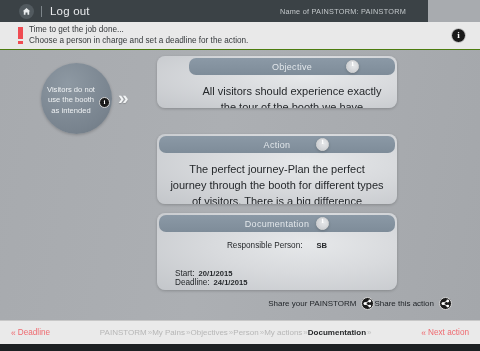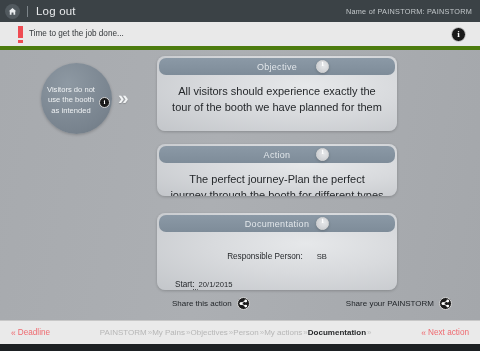--- a/index.html
+++ b/index.html
@@ -17,26 +17,26 @@
     width: 480px;
     height: 351px;
     background: #a8abaf;
     overflow: hidden;
   }
 
   
   #topbar {
     position: absolute;
     top: 0; left: 0;
-    width: 480px;
+    width: 428px;
     height: 22px;
     background: #3b4246;
     display: flex;
     align-items: center;
-    padding: 0 5px;
+    padding: 0 19px;
   }
   .home-btn {
     width: 15px; height: 15px;
     border-radius: 50%;
     background: #525a5f;
     display: flex;
     align-items: center;
     justify-content: center;
     flex: none;
   }
@@ -61,21 +61,21 @@
     padding-right: 3px;
   }
 
   
   #noticebar {
     position: absolute;
     top: 22px; left: 0;
     width: 480px;
     height: 28px;
     background: #e9e9e9;
-    border-bottom: 4px solid #4d7c0f;
+    border-bottom: 1px solid #4d7c0f;
     display: flex;
     align-items: center;
     padding: 0 8px;
   }
   .excl-icon {
     width: 5px;
     flex: none;
     margin: 0 6px 0 10px;
     display: flex;
     flex-direction: column;
@@ -197,34 +197,33 @@
   .card-body {
     padding: 7px 13px 2px 13px;
     text-align: center;
   }
   .card-body p {
     color: #25282b;
     font-size: 11px;
     line-height: 1.45;
   }
 
-  #card-objective { top: 6px; height: 75px; }
-  #card-action    { top: 94px; height: 52px; }
+  #card-objective { top: 6px; height: 52px; padding-left: 30px; }
+  #card-action    { top: 84px; height: 70px; }
   #card-doc       { top: 163px; height: 77px; }
 
   
   .doc-row1 {
     display: flex;
     align-items: baseline;
     justify-content: center;
     gap: 14px;
-    margin-top: 11px;
   }
   .doc-label { color: #25282b; font-size: 8.2px; }
-  .doc-value { color: #25282b; font-size: 7.6px; }
+  .doc-value { color: #25282b; font-size: 7.6px; font-weight: bold; }
   .doc-row2 {
     display: flex;
     align-items: baseline;
     justify-content: space-between;
     margin-top: 19px;
     padding: 0 5px;
     flex-direction: column;
   }
   .doc-pair { display: flex; align-items: baseline; gap: 4px; }
 
@@ -313,20 +312,21 @@
     <span id="topbar-right">Name of PAINSTORM: PAINSTORM</span>
   </div>
 
   <div id="noticebar">
     <div class="excl-icon">
       <div class="bar"></div>
       <div class="dot"></div>
     </div>
     <div id="notice-text">
       <span id="notice-line1">Time to get the job done...</span>
+      <span id="notice-line2">Choose a person in charge and set a deadline for the action.</span>
     </div>
     <span id="notice-info" class="info-icon">i</span>
   </div>
 
   <div id="stage">
 
     <div id="pain-bubble">
       <span id="pain-bubble-text">Visitors do not use the booth as intended</span>
       <span class="info-icon sm">i</span>
     </div>
@@ -370,42 +370,42 @@
           </span>
           <span class="doc-pair">
             <span class="doc-label">Deadline:</span>
             <span class="doc-value">24/1/2015</span>
           </span>
         </div>
       </div>
     </div>
 
     <div id="share-row">
+      <div class="share-group right">
+        <span class="share-label">Share your PAINSTORM</span>
+        <span class="share-icon">
+          <svg width="9" height="9" viewBox="0 0 12 12" aria-hidden="true">
+            <circle cx="9" cy="2.6" r="1.9" fill="#ffffff"></circle>
+            <circle cx="9" cy="9.4" r="1.9" fill="#ffffff"></circle>
+            <circle cx="2.8" cy="6" r="2.1" fill="#ffffff"></circle>
+            <path d="M3.4 5.2 L8.4 2.8 M3.4 6.8 L8.4 9.2" stroke="#ffffff" stroke-width="1.1"></path>
+          </svg>
+        </span>
+      </div>
       <div class="share-group">
         <span class="share-label">Share this action</span>
         <span class="share-icon">
           <svg width="9" height="9" viewBox="0 0 12 12" aria-hidden="true">
             <circle cx="9" cy="2.6" r="1.9" fill="#ffffff"></circle>
             <circle cx="9" cy="9.4" r="1.9" fill="#ffffff"></circle>
             <circle cx="2.8" cy="6" r="2.1" fill="#ffffff"></circle>
             <path d="M3.4 5.2 L8.4 2.8 M3.4 6.8 L8.4 9.2" stroke="#ffffff" stroke-width="1.1"></path>
           </svg>
         </span>
       </div>
-      <div class="share-group right">
-        <span class="share-label">Share your PAINSTORM</span>
-        <span class="share-icon">
-          <svg width="9" height="9" viewBox="0 0 12 12" aria-hidden="true">
-            <circle cx="9" cy="2.6" r="1.9" fill="#ffffff"></circle>
-            <circle cx="9" cy="9.4" r="1.9" fill="#ffffff"></circle>
-            <circle cx="2.8" cy="6" r="2.1" fill="#ffffff"></circle>
-            <path d="M3.4 5.2 L8.4 2.8 M3.4 6.8 L8.4 9.2" stroke="#ffffff" stroke-width="1.1"></path>
-          </svg>
-        </span>
-      </div>
     </div>
 
   </div>
 
   <div id="bottomnav">
     <div class="nav-edge">
       <span class="chev">«</span>
       <span>Deadline</span>
     </div>
 

